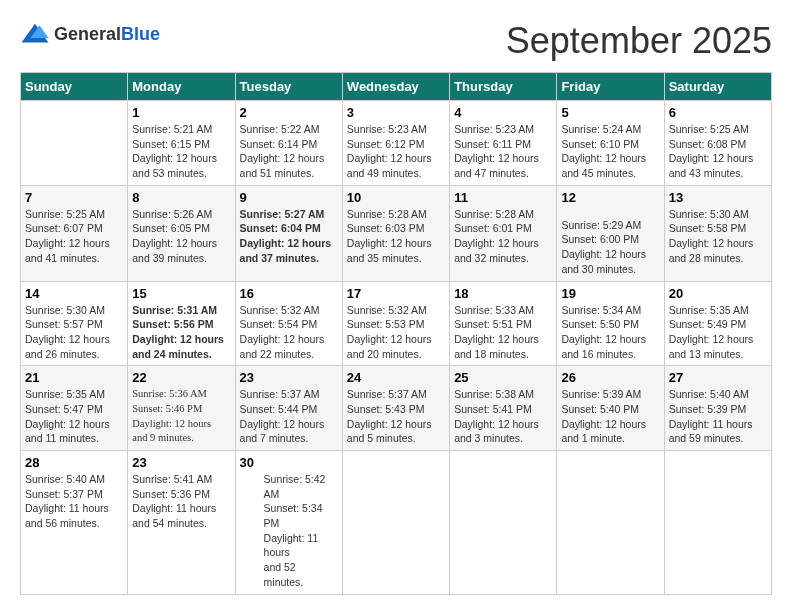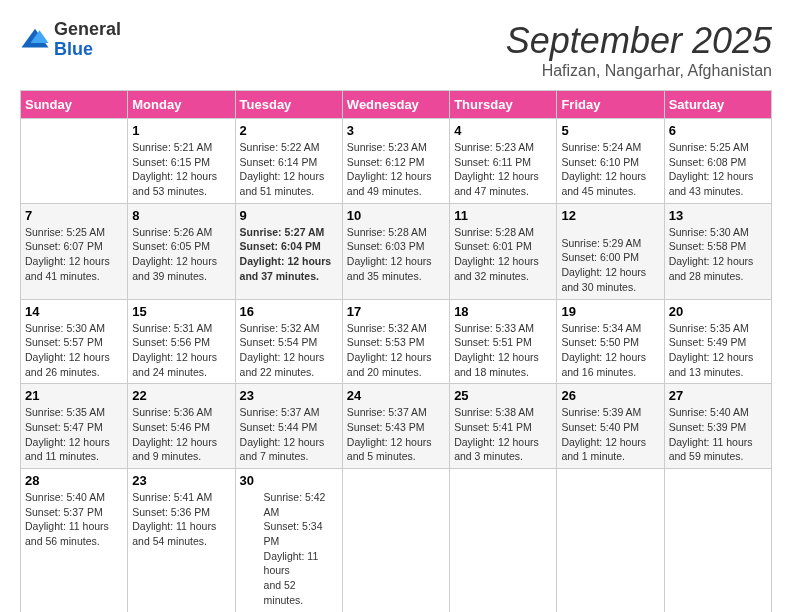--- a/index.html
+++ b/index.html
@@ -16,51 +16,49 @@
       align-items: flex-start;
       margin-bottom: 10px;
     }
     .logo {
       display: flex;
       align-items: center;
       gap: 4px;
     }
     .logo-text {
       display: flex;
-      flex-direction: column;
       font-size: 18px;
       font-weight: bold;
       line-height: 1.1;
     }
     .logo-general { color: #333; }
     .logo-blue { color: #1565c0; }
     .logo-icon {
       width: 30px;
       height: 30px;
     }
     .title-area {
       text-align: right;
     }
     .month-title {
       font-size: 36px;
       font-weight: normal;
       color: #333;
-      font-style: italic;
     }
     .location {
       font-size: 16px;
       color: #555;
     }
     .calendar {
       width: 100%;
       border-collapse: collapse;
       font-size: 11px;
     }
     .calendar thead tr th {
-      background-color: #ec4899;
+      background-color: #0f766e;
       color: #fff;
       padding: 6px 4px;
       text-align: left;
       font-size: 13px;
       font-weight: bold;
       border: 1px solid #ccc;
     }
     .calendar tbody tr td {
       border: 1px solid #ccc;
       vertical-align: top;
@@ -98,21 +96,20 @@
       <polygon points="20,5 38,30 2,30" fill="#1565c0"></polygon>
       <polygon points="30,5 42,22 18,22" fill="#42a5f5" transform="translate(-4, 2)"></polygon>
     </svg>
     <div class="logo-text">
       <span class="logo-general">General</span>
       <span class="logo-blue">Blue</span>
     </div>
   </div>
   <div class="title-area">
     <div class="month-title">September 2025</div>
-    <div class="location">Hafizan, Nangarhar, Afghanistan</div>
   </div>
 </div>
 
 <table class="calendar">
   <thead>
     <tr>
     <th>Sunday</th>
         <th>Monday</th>
         <th>Tuesday</th>
         <th>Wednesday</th>
@@ -221,21 +218,21 @@
       <tr>
         <td>
           <span class="day-number">14</span>
           <div class="day-info" style="white-space: pre-line;">Sunrise: 5:30 AM
 Sunset: 5:57 PM
 Daylight: 12 hours
 and 26 minutes.</div>
         </td>
         <td>
           <span class="day-number">15</span>
-          <div class="day-info" style="white-space: pre-line;">Sunrise: 5:31 AM
+          <div class="day-info" style="white-space: pre-line; font-weight: bold;">Sunrise: 5:31 AM
 Sunset: 5:56 PM
 Daylight: 12 hours
 and 24 minutes.</div>
         </td>
         <td>
           <span class="day-number">16</span>
           <div class="day-info" style="white-space: pre-line;">Sunrise: 5:32 AM
 Sunset: 5:54 PM
 Daylight: 12 hours
 and 22 minutes.</div>
@@ -272,21 +269,21 @@
       <tr>
         <td>
           <span class="day-number">21</span>
           <div class="day-info" style="white-space: pre-line;">Sunrise: 5:35 AM
 Sunset: 5:47 PM
 Daylight: 12 hours
 and 11 minutes.</div>
         </td>
         <td>
           <span class="day-number">22</span>
-          <div class="day-info" style="white-space: pre-line;">Sunrise: 5:36 AM
+          <div class="day-info" style="white-space: pre-line; font-family: Liberation Serif, serif;">Sunrise: 5:36 AM
 Sunset: 5:46 PM
 Daylight: 12 hours
 and 9 minutes.</div>
         </td>
         <td>
           <span class="day-number">23</span>
           <div class="day-info" style="white-space: pre-line;">Sunrise: 5:37 AM
 Sunset: 5:44 PM
 Daylight: 12 hours
 and 7 minutes.</div>

